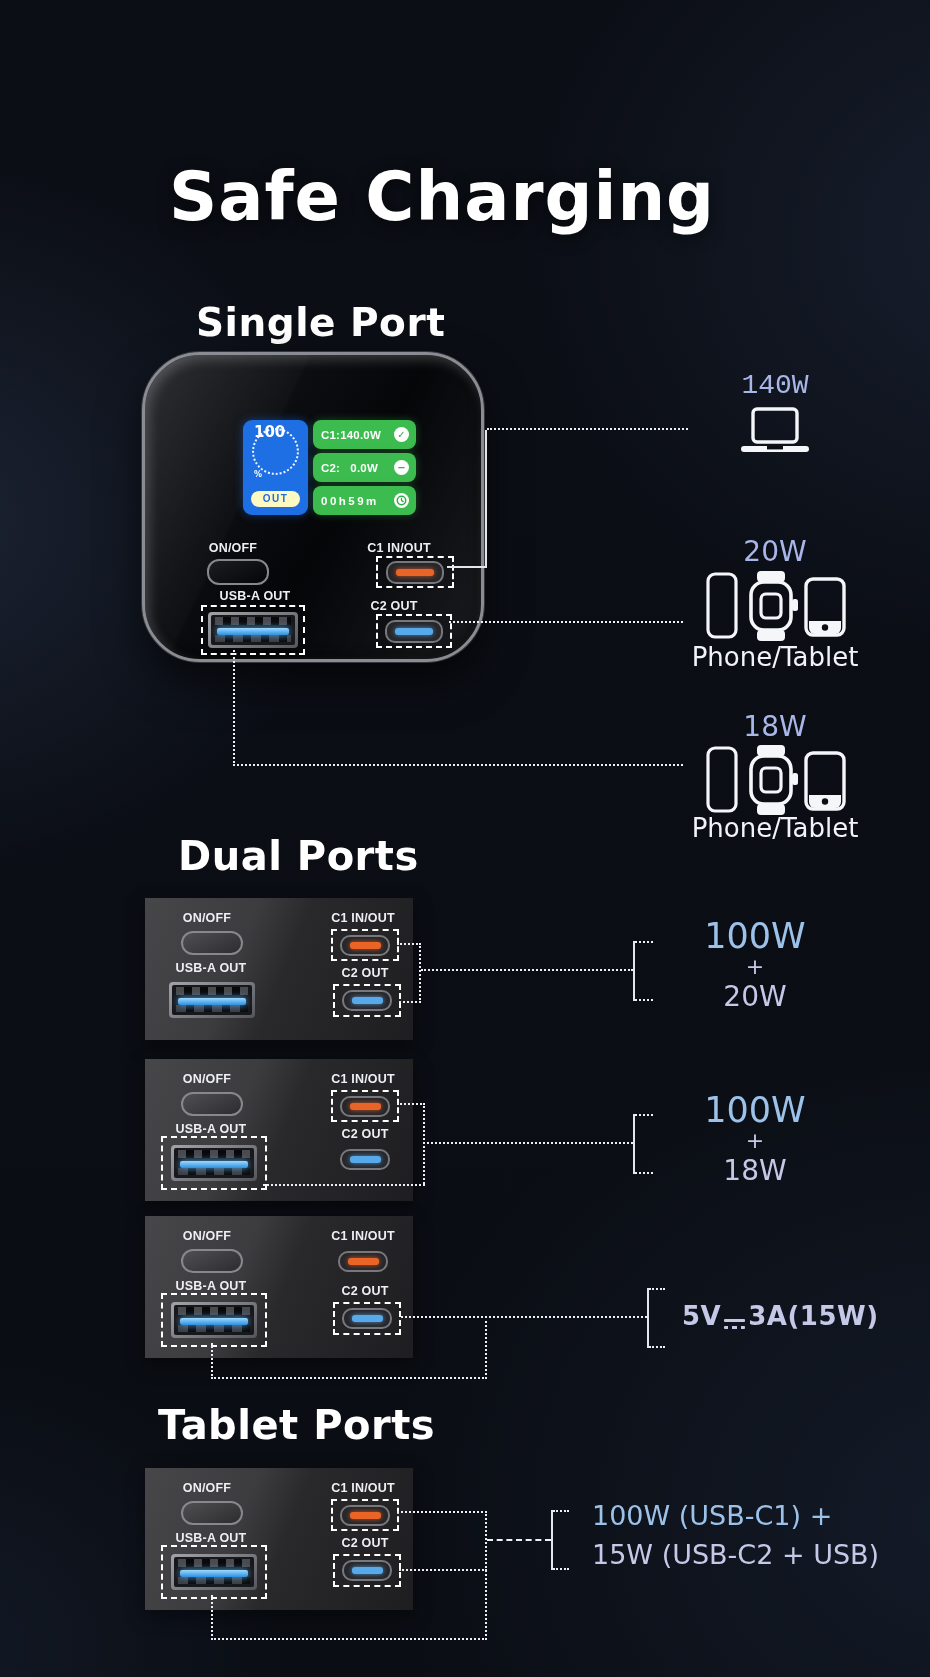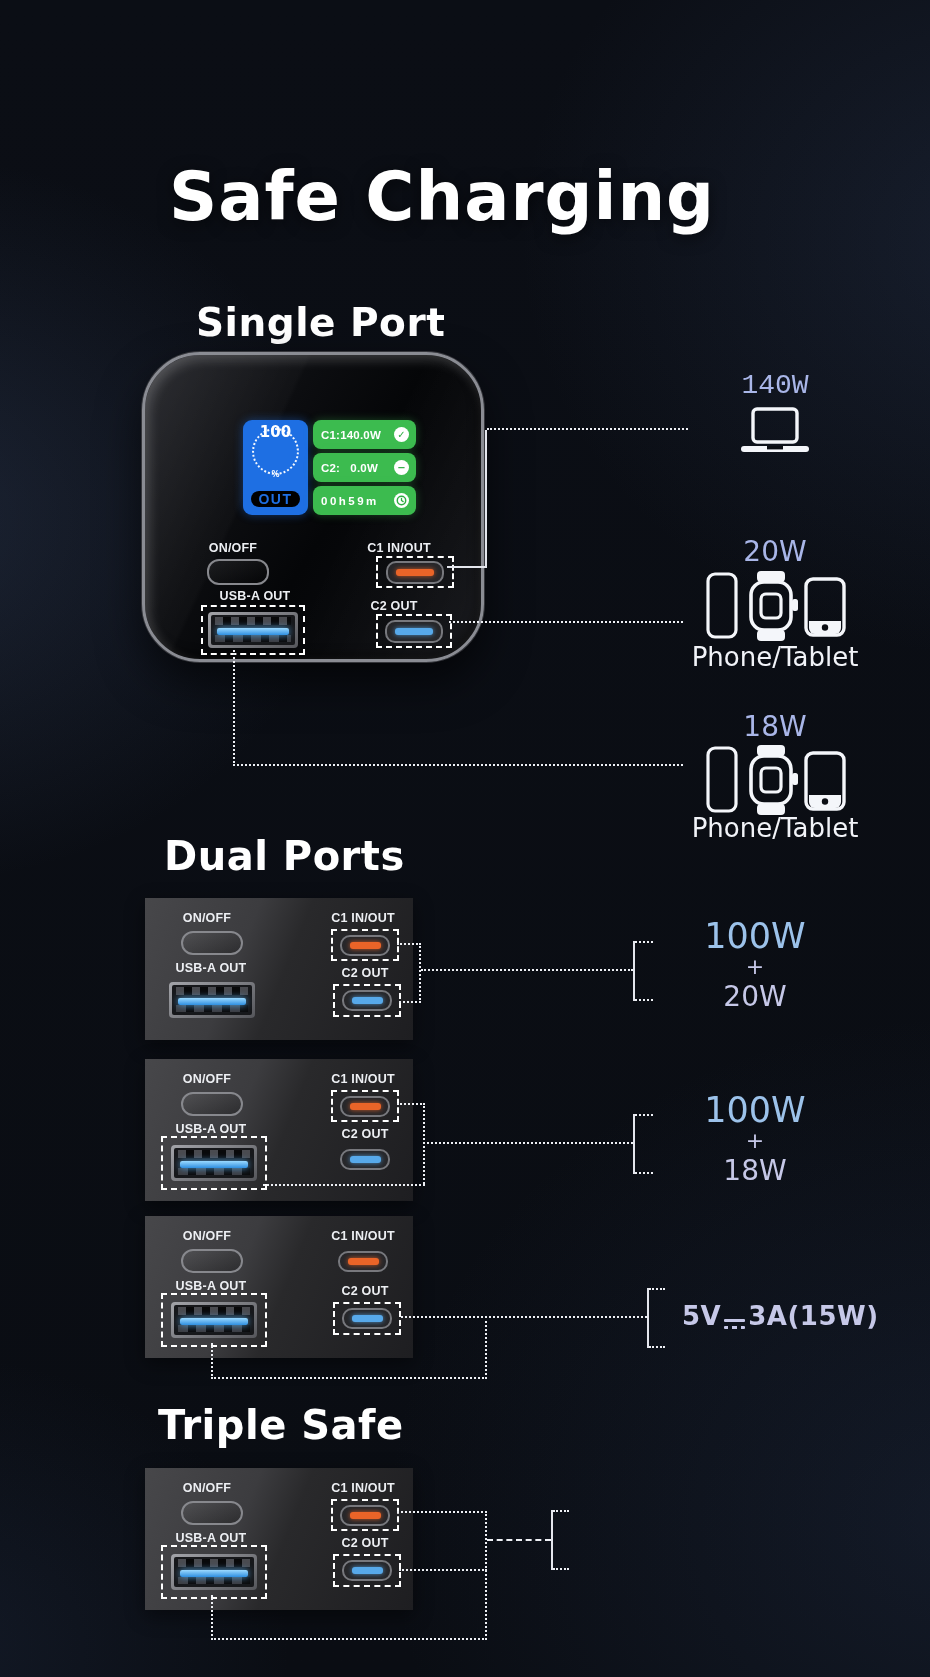--- a/index.html
+++ b/index.html
@@ -23,25 +23,25 @@
     background:linear-gradient(122deg,#1d1e23 0%, #0c0d10 34%, #050608 55%, #0e0f13 100%);
     border:3px solid #8a8c93;
     box-shadow: inset 4px 5px 12px rgba(255,255,255,.20), inset -4px -5px 10px rgba(0,0,0,.65), 0 0 0 1px #35363b, 0 20px 44px rgba(0,0,0,.6);
   }
   .device::before {
     content:""; position:absolute; inset:0; border-radius:55px; pointer-events:none;
     background:linear-gradient(115deg, rgba(255,255,255,.08) 0%, rgba(255,255,255,.02) 34%, transparent 35%, transparent 58%, rgba(255,255,255,.05) 100%);
   }
   .bluebox { position:absolute; left:98px; top:65px; width:65px; height:95px; border-radius:9px; background:var(--accent-blue); box-shadow:0 0 10px rgba(30,111,227,.45); }
   .pcirc { position:absolute; left:9px; top:8px; width:43px; height:43px; border:2px dotted rgba(255,255,255,.95); border-radius:50%;
-           display:flex; flex-direction:column; align-items:center; justify-content:center;gap:32px; }
+           display:flex; flex-direction:column; justify-content:center;gap:32px; }
   .pnum { font-size:15px; font-weight:bold; line-height:14px; }
   .punit { font-size:8px; font-weight:bold; line-height:8px; }
-  .outpill { position:absolute; left:8px; top:71px; width:49px; height:16px; border-radius:9px; background:#000000; color:var(--accent-blue);
-             font-size:14px; font-weight:bold; text-align:center; line-height:16px; letter-spacing:1.5px; font-family:"Liberation Sans",sans-serif; }
+  .outpill { position:absolute; left:8px; top:71px; width:49px; height:16px; border-radius:9px; background:#fef9c3; color:var(--accent-blue);
+             font-size:10px; font-weight:bold; text-align:center; line-height:16px; letter-spacing:1.5px; font-family:"Liberation Sans",sans-serif; }
   .gstack { position:absolute; left:168px; top:65px; width:103px; height:95px; display:flex; flex-direction:column; justify-content:space-between; }
   .gpill { height:29px; border-radius:8px; background:var(--accent-green); display:flex; align-items:center; justify-content:space-between;
            padding:0 7px 0 8px; box-shadow:0 0 8px rgba(60,187,79,.35); }
   .gtext { font-size:11.5px; font-weight:bold; color:#fff; white-space:pre; font-family:"Liberation Sans",sans-serif; letter-spacing:.2px; }
   .gtime { letter-spacing:2.5px; }
   .gic { width:15px; height:15px; border-radius:50%; background:#fff; color:#2eae42; font-size:10px; font-weight:bold;
          display:flex; align-items:center; justify-content:center; flex:none; }
   
   .plab { position:absolute; font-size:12.5px; font-weight:bold; color:#edeff3; text-align:center; letter-spacing:.2px;
           font-family:"Liberation Sans",sans-serif; }
@@ -204,21 +204,21 @@
       </g>
       <g>
         <rect x="100" y="8" width="38" height="56" rx="7" fill="none" stroke="#f4f6fa" stroke-width="3.4"></rect>
         <path d="M103 50 h32 v7 a6 6 0 0 1 -6 6 h-20 a6 6 0 0 1 -6 -6 z" fill="#f4f6fa"></path>
         <circle cx="119" cy="56.5" r="3.2" fill="#0b0e14"></circle>
       </g>
     </svg>
   </div>
   <div class="devlabel" style="left:680px;top:813px;">Phone/Tablet</div>
 
-  <div class="abs h2" style="left:164px;top:833px;">Dual Ports</div>
+  <div class="abs h2" style="left:178px;top:833px;">Dual Ports</div>
 
   <div class="panel" style="top:898px;">
     <div class="plab" style="left:17px;top:13px;width:90px;">ON/OFF</div>
     <div class="opill" style="left:36px;top:33px;width:58px;height:20px;"></div>
     <div class="plab" style="left:173px;top:13px;width:90px;">C1 IN/OUT</div>
     <div class="cwrap boxed" style="left:186px;top:31px;width:64px;height:28px;">
         <div class="cport sm">
           <div class="cbar sm orange"></div>
         </div>
       </div>
@@ -318,21 +318,21 @@
   <div class="ln vsol" style="left:647px;top:1288px;height:60px;"></div>
   <div class="ln hdot" style="left:649px;top:1288px;width:16px;"></div>
   <div class="ln hdot" style="left:649px;top:1346px;width:16px;"></div>
   <div class="spec" style="left:682px;top:1301px;">
     <span>5V</span><span class="dc">
         <span class="dc1"></span>
         <span class="dc2"></span>
       </span><span>3A(15W)</span>
   </div>
 
-  <div class="abs h2" style="left:158px;top:1402px;">Triple Safe</div>
+  <div class="abs h2" style="left:158px;top:1402px;">Tablet Ports</div>
 
   <div class="panel" style="top:1468px;">
     <div class="plab" style="left:17px;top:13px;width:90px;">ON/OFF</div>
     <div class="opill" style="left:36px;top:33px;width:58px;height:20px;"></div>
     <div class="plab" style="left:173px;top:13px;width:90px;">C1 IN/OUT</div>
     <div class="cwrap boxed" style="left:186px;top:31px;width:64px;height:28px;">
         <div class="cport sm">
           <div class="cbar sm orange"></div>
         </div>
       </div>
@@ -353,14 +353,18 @@
   </div>
   <div class="ln hdot" style="left:397px;top:1511px;width:90px;"></div>
   <div class="ln hdot" style="left:399px;top:1569px;width:88px;"></div>
   <div class="ln vdot" style="left:485px;top:1511px;height:129px;"></div>
   <div class="ln vdot" style="left:211px;top:1595px;height:45px;"></div>
   <div class="ln hdot" style="left:211px;top:1638px;width:276px;"></div>
   <div class="ln hdsh" style="left:487px;top:1539px;width:64px;"></div>
   <div class="ln vsol" style="left:551px;top:1510px;height:60px;"></div>
   <div class="ln hdot" style="left:553px;top:1510px;width:16px;"></div>
   <div class="ln hdot" style="left:553px;top:1568px;width:16px;"></div>
+  <div class="tcombo" style="left:592px;top:1496px;">
+    <div class="t1">100W (USB-C1) +</div>
+    <div class="t2">15W (USB-C2 + USB)</div>
+  </div>
 
 </div>
 
 </body></html>

